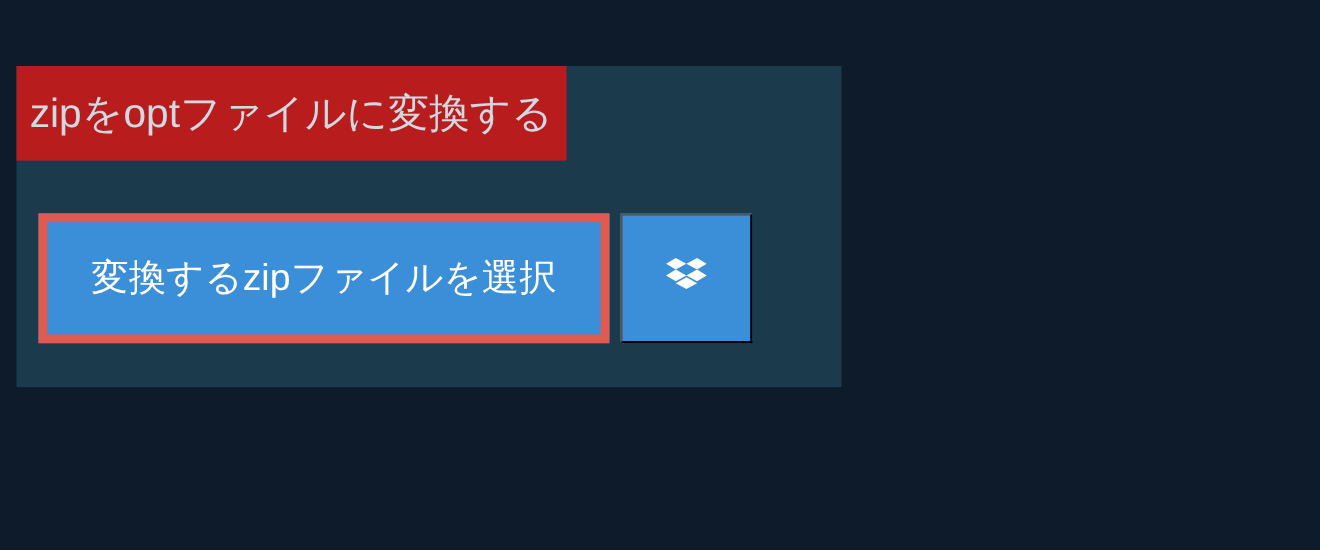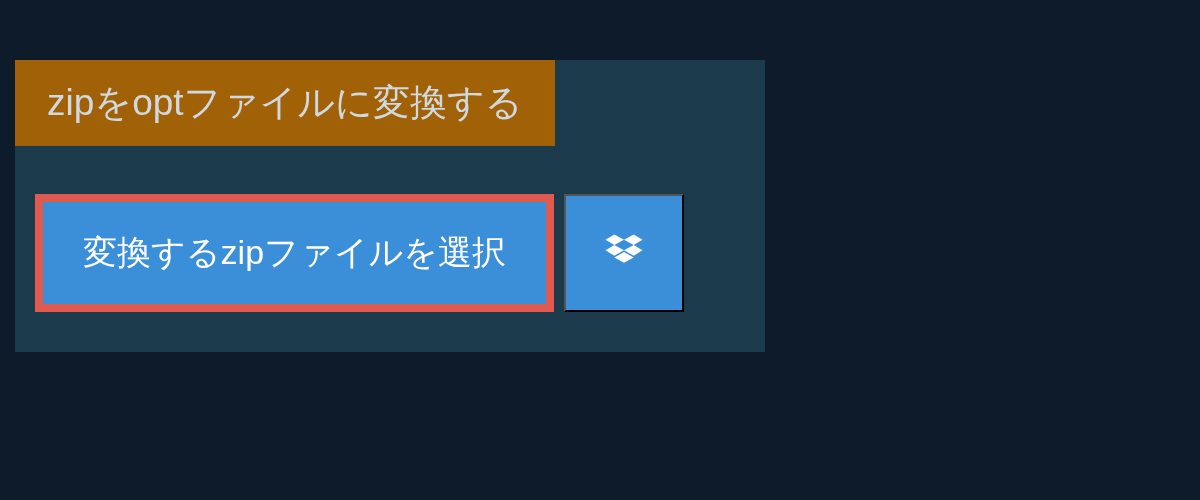--- a/index.html
+++ b/index.html
@@ -15,22 +15,22 @@
       overflow: hidden;
     }
     .panel {
       background: #1b3a4b;
       margin-top: 60px;
       margin-left: 15px;
       width: 750px;
       padding-bottom: 40px;
     }
     .title-bar {
-      background: #a16207;
-      padding: 18px 32px;
+      background: #b91c1c;
+      padding: 18px 12px;
       display: inline-block;
     }
     .title {
       color: #d0d8e0;
       font-size: 37px;
       font-weight: normal;
     }
     .button-row {
       display: flex;
       margin-top: 48px;

